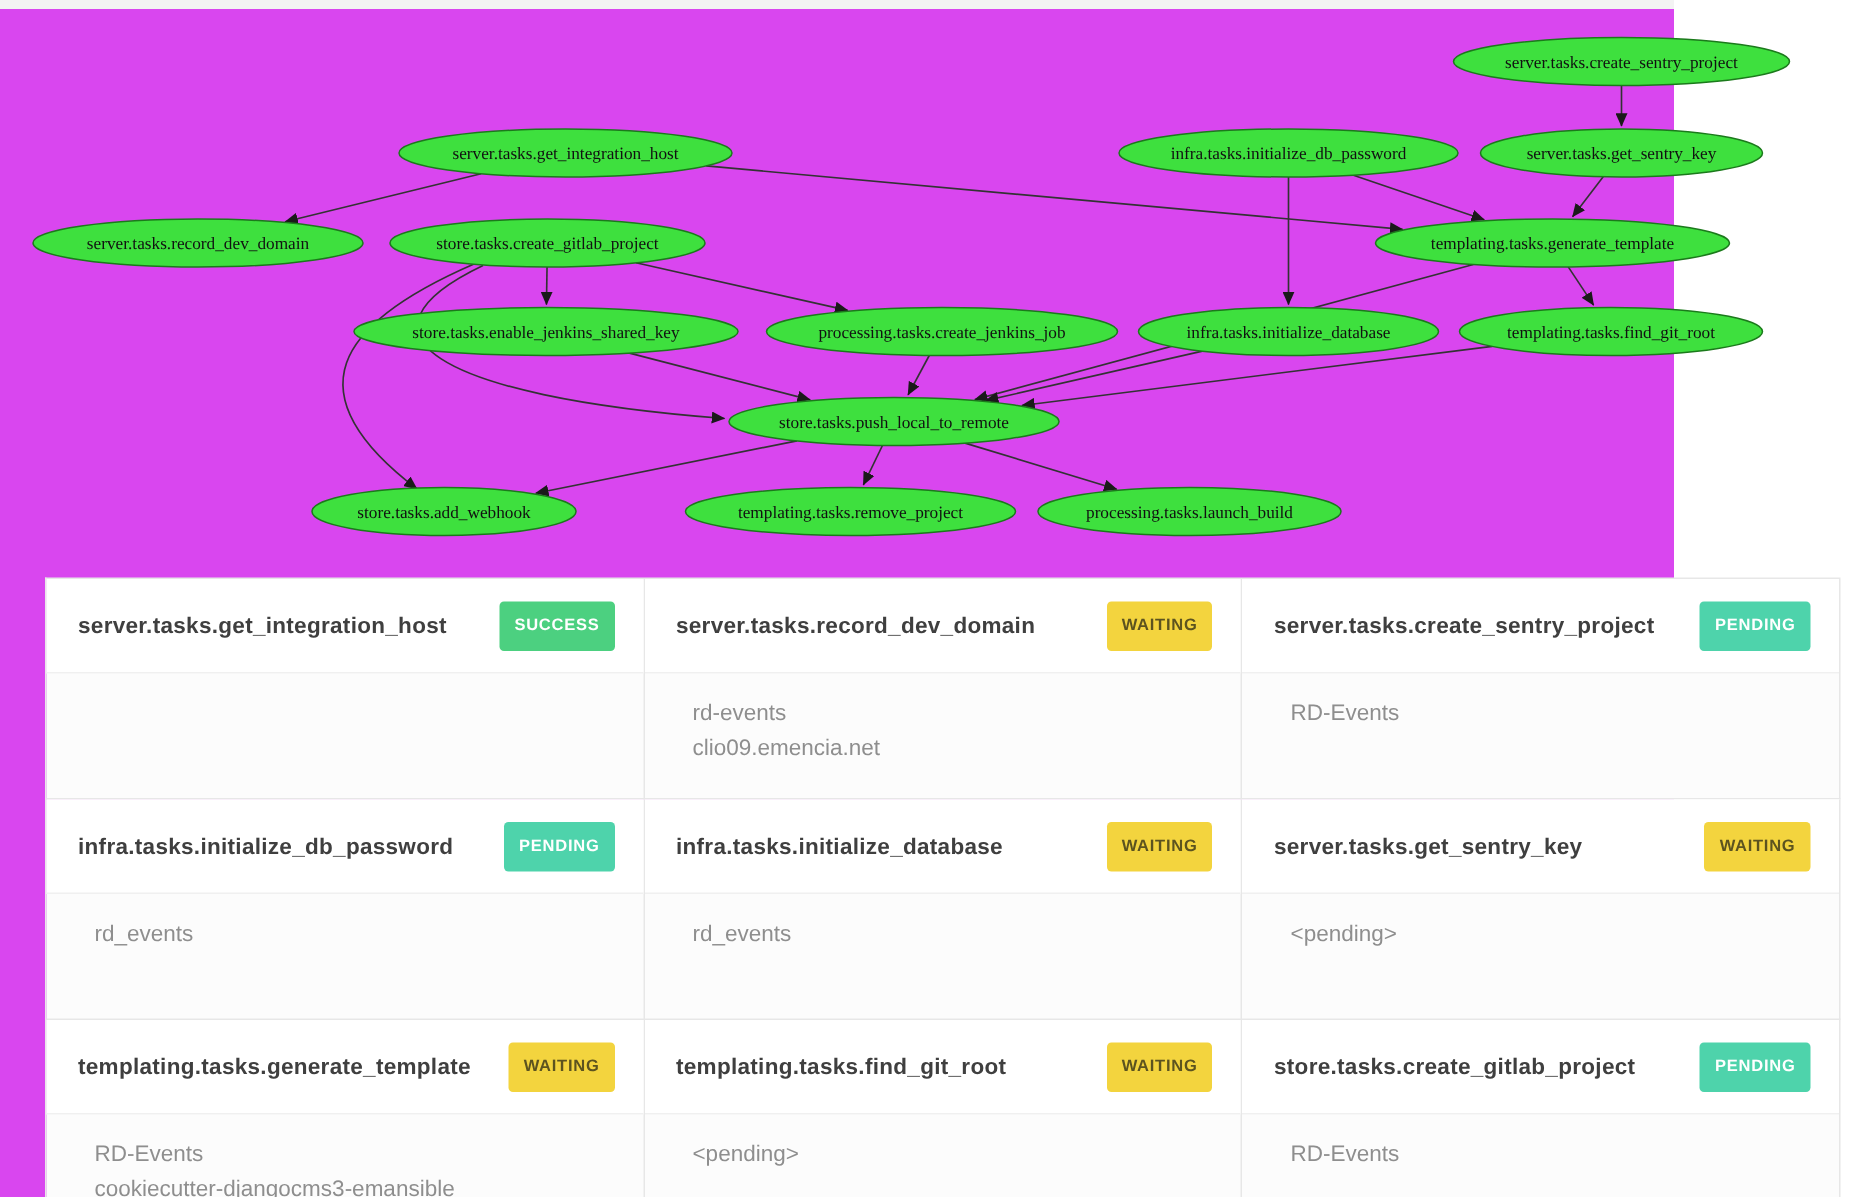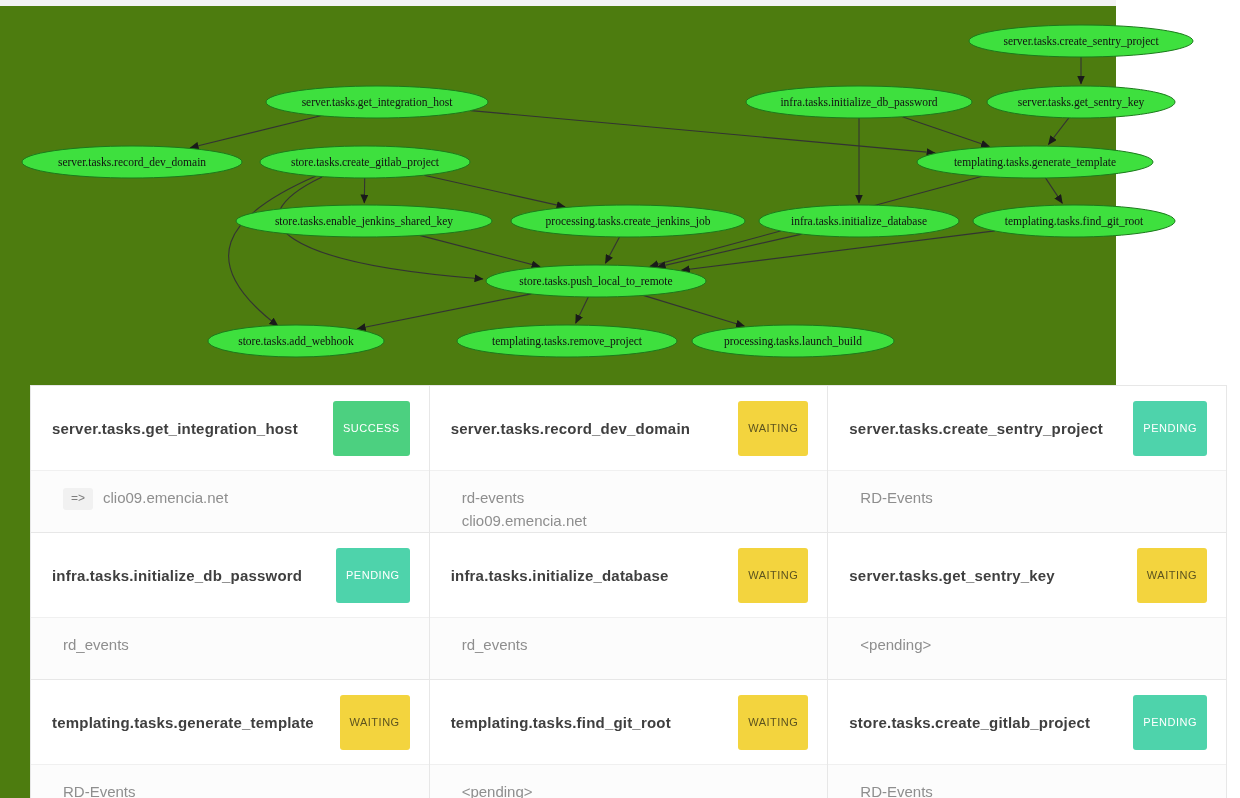--- a/index.html
+++ b/index.html
@@ -1,36 +1,36 @@
 <!DOCTYPE html>
 <html><head>
 <meta charset="utf-8">
 <style>
   * { margin:0; padding:0; box-sizing:border-box; }
   html,body { width:1240px; height:798px; overflow:hidden; background:#ffffff;
               font-family:"Liberation Sans", sans-serif; }
-  .page { width:1116px; height:798px; position:relative; background:#4d7c0f; }
+  .page { width:1116px; height:798px; position:relative; background:#d946ef; }
   .topstrip { height:6px; background:#f3f3f3; width:100%; }
 
   
   svg.graph { display:block; width:1240px; height:362px; }
   svg.graph text { font-family:"Liberation Serif", serif; font-size:11.5px; fill:#111; }
 
   
   .cards { margin:17px 13px 0 30px; width:1197px;
            display:grid; grid-template-columns:repeat(3,1fr); grid-auto-rows:147px;
            border-top:1px solid #e7e7e7; border-left:1px solid #e7e7e7; }
   .card { background:#fcfcfc; border-right:1px solid #e7e7e7; border-bottom:1px solid #e7e7e7;
           display:flex; flex-direction:column; }
   .card-head { background:#ffffff; border-bottom:1px solid #f0f0f0;
                display:flex; align-items:center; justify-content:space-between;
                padding:15px 19px 14px 21px; }
   .card-title { font-weight:bold; font-size:15px; color:#3f3f3f; letter-spacing:.2px; }
-  .badge { font-size:11px; letter-spacing:.5px; padding:22px 10px; border-radius:3px;
-           font-weight:normal; line-height:1; }
+  .badge { font-size:11px; letter-spacing:.5px; padding:11px 10px; border-radius:3px;
+           font-weight:bold; line-height:1; }
   .card-body { padding:16px 20px 10px 32px; color:#8e8e8e; font-size:15px; line-height:1.42; }
   .bline { margin-bottom:2px; white-space:nowrap; }
   .chip { display:inline-block; background:#f1f1f1; color:#7d7d7d; border-radius:3px;
           padding:2px 8px 3px; font-size:12px; margin-right:10px; vertical-align:1px; }
 </style>
 </head>
 <body>
 
 <div class="page">
   <div class="topstrip"></div>
@@ -123,23 +123,20 @@
           <text x="793" y="339" text-anchor="middle">processing.tasks.launch_build</text>
         </g>
       </g>
     </svg>
   <div class="cards">
   <div class="card">
     <div class="card-head">
       <span class="card-title">server.tasks.get_integration_host</span>
       <span class="badge" style="background: rgb(76, 208, 128); color: rgb(255, 255, 255);">SUCCESS</span>
     </div>
-    <div class="card-body">
-          <div class="bline"><span class="chip">=&gt;</span>clio09.emencia.net</div>
-        </div>
   </div>
 
   <div class="card">
     <div class="card-head">
       <span class="card-title">server.tasks.record_dev_domain</span>
       <span class="badge" style="background: rgb(243, 212, 62); color: rgb(92, 83, 31);">WAITING</span>
     </div>
     <div class="card-body">
           <div class="bline">rd-events</div>
           <div class="bline">clio09.emencia.net</div>

